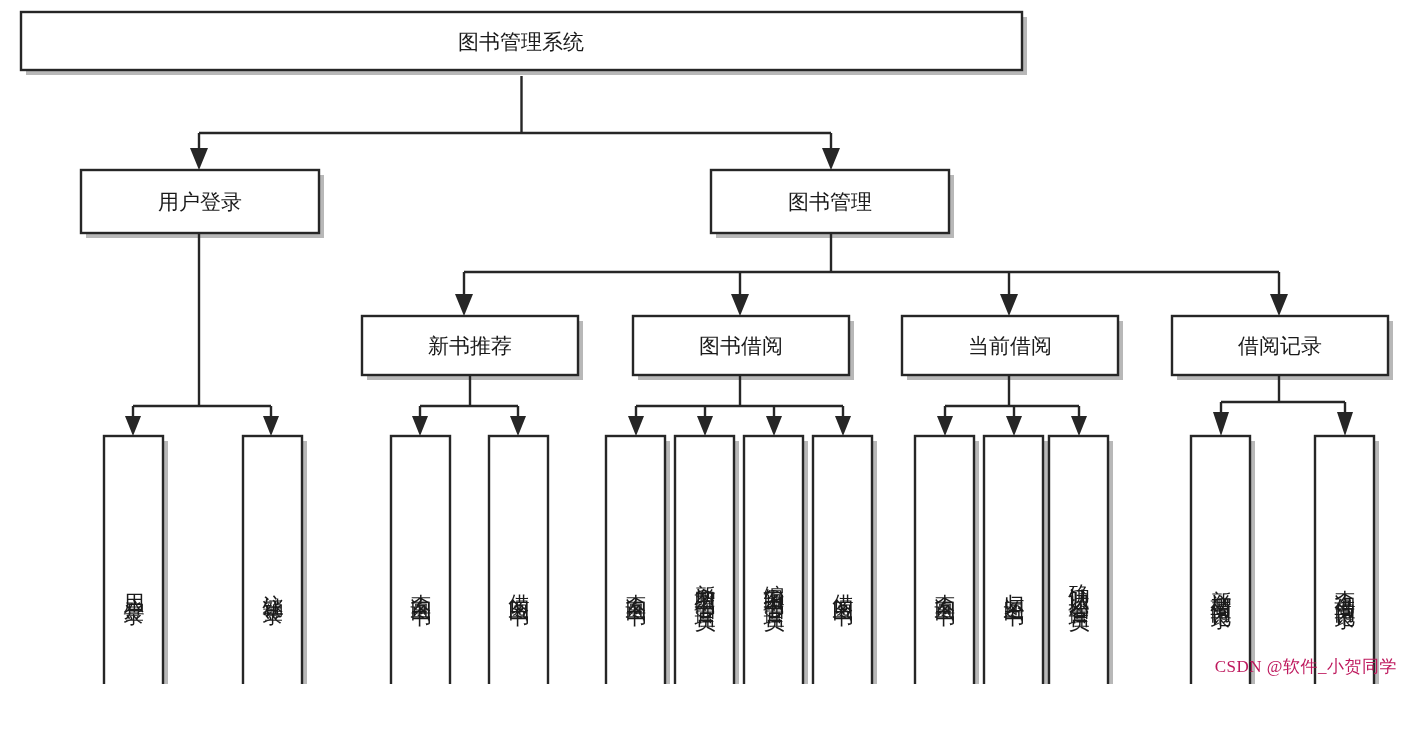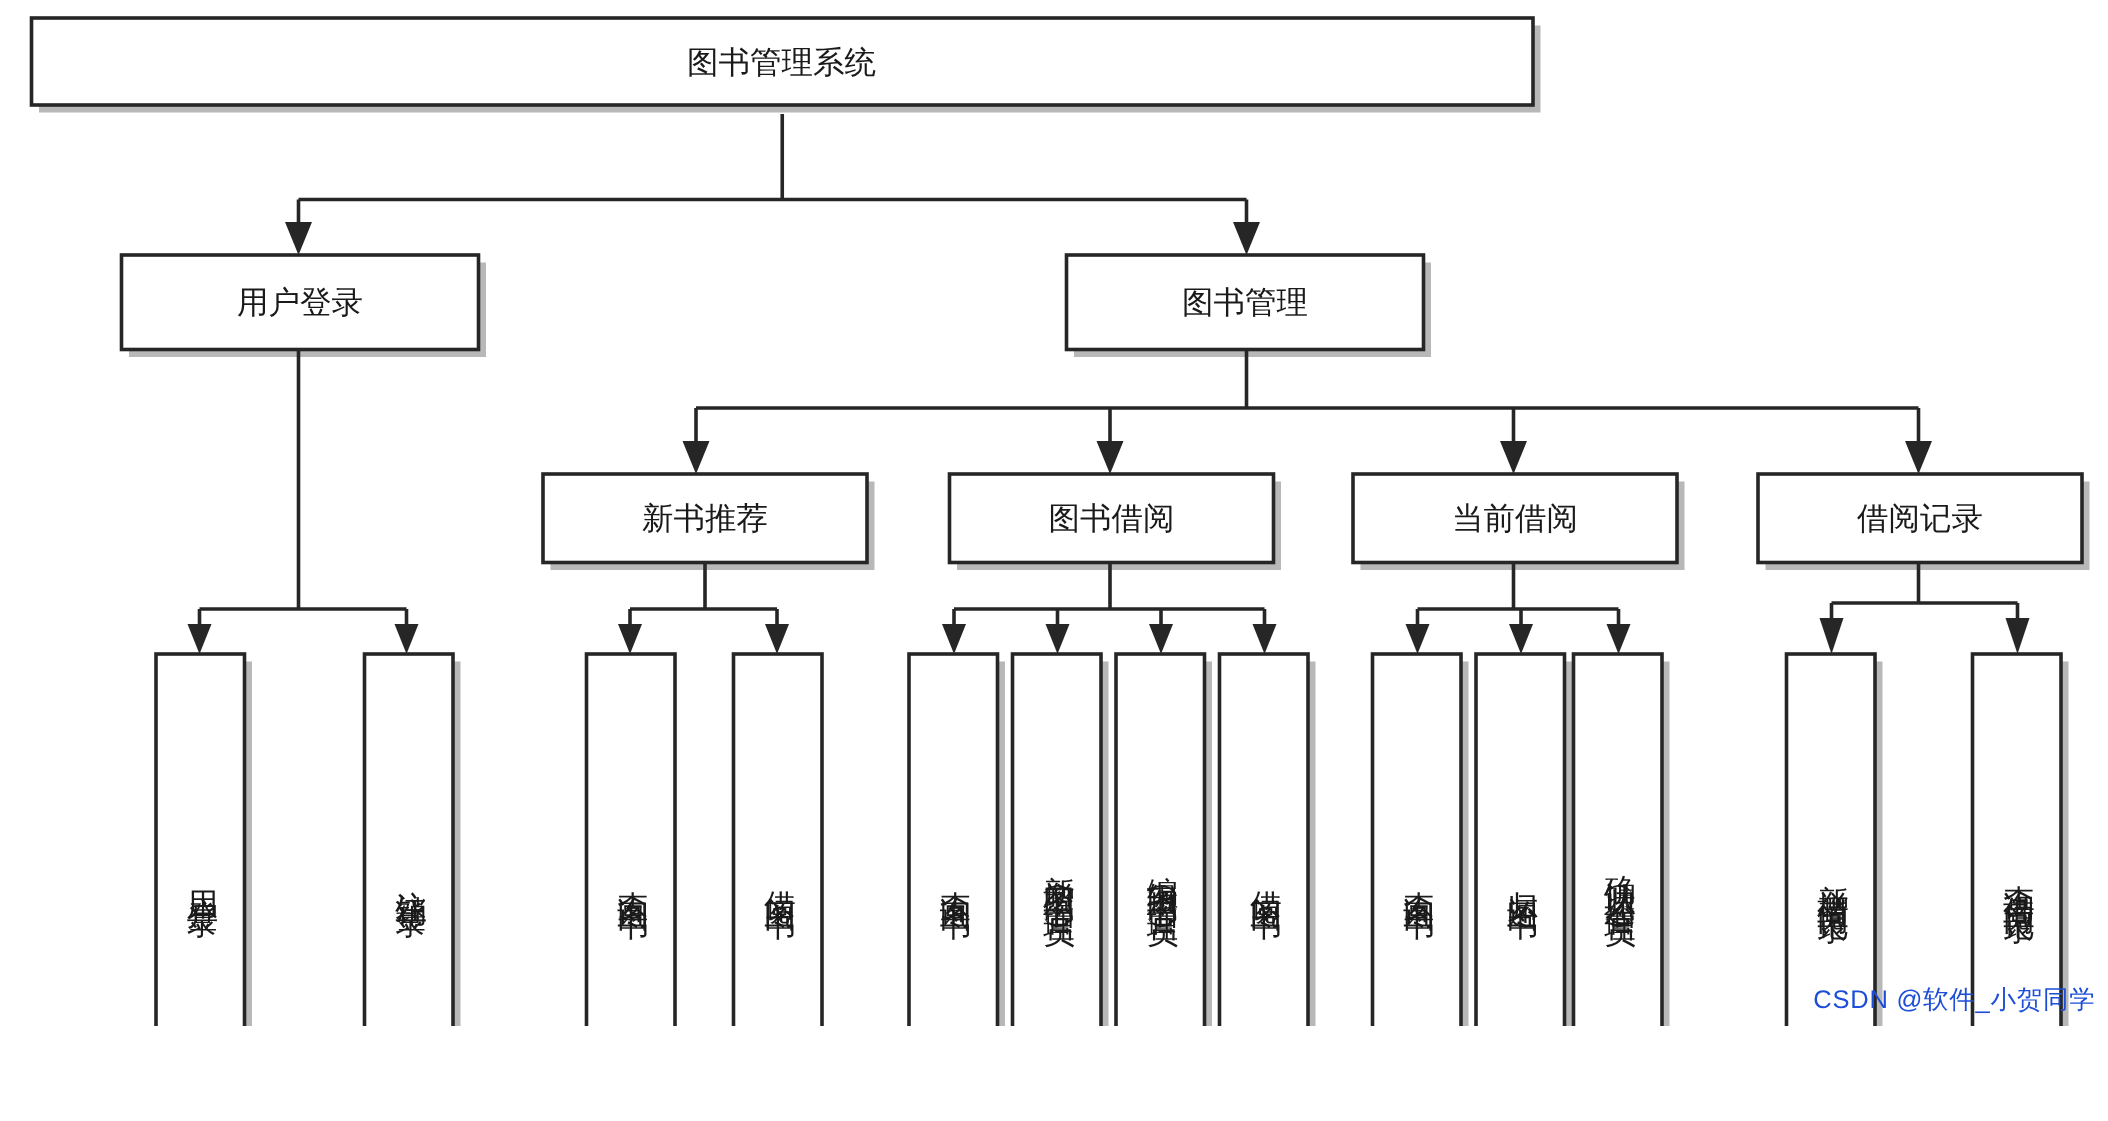--- a/index.html
+++ b/index.html
@@ -66,23 +66,23 @@
     line-height: 1.38;
     letter-spacing: 4px;
     color: #1a1a1a;
     white-space: nowrap;
     text-align: center;
   }
   .watermark {
     position: absolute;
     right: 8px;
     bottom: 6px;
-    font-family: Liberation Sans, sans-serif;
+    font-family: Liberation Serif, serif;
     font-size: 17px;
-    color: #1d4ed8;
+    color: #be185d;
     letter-spacing: 0.5px;
     white-space: nowrap;
   }
 </style>
 </head>
 <body>
 
 <div id="diagram-root">
 
   <svg id="tree-svg" viewBox="0 0 1405 747">

